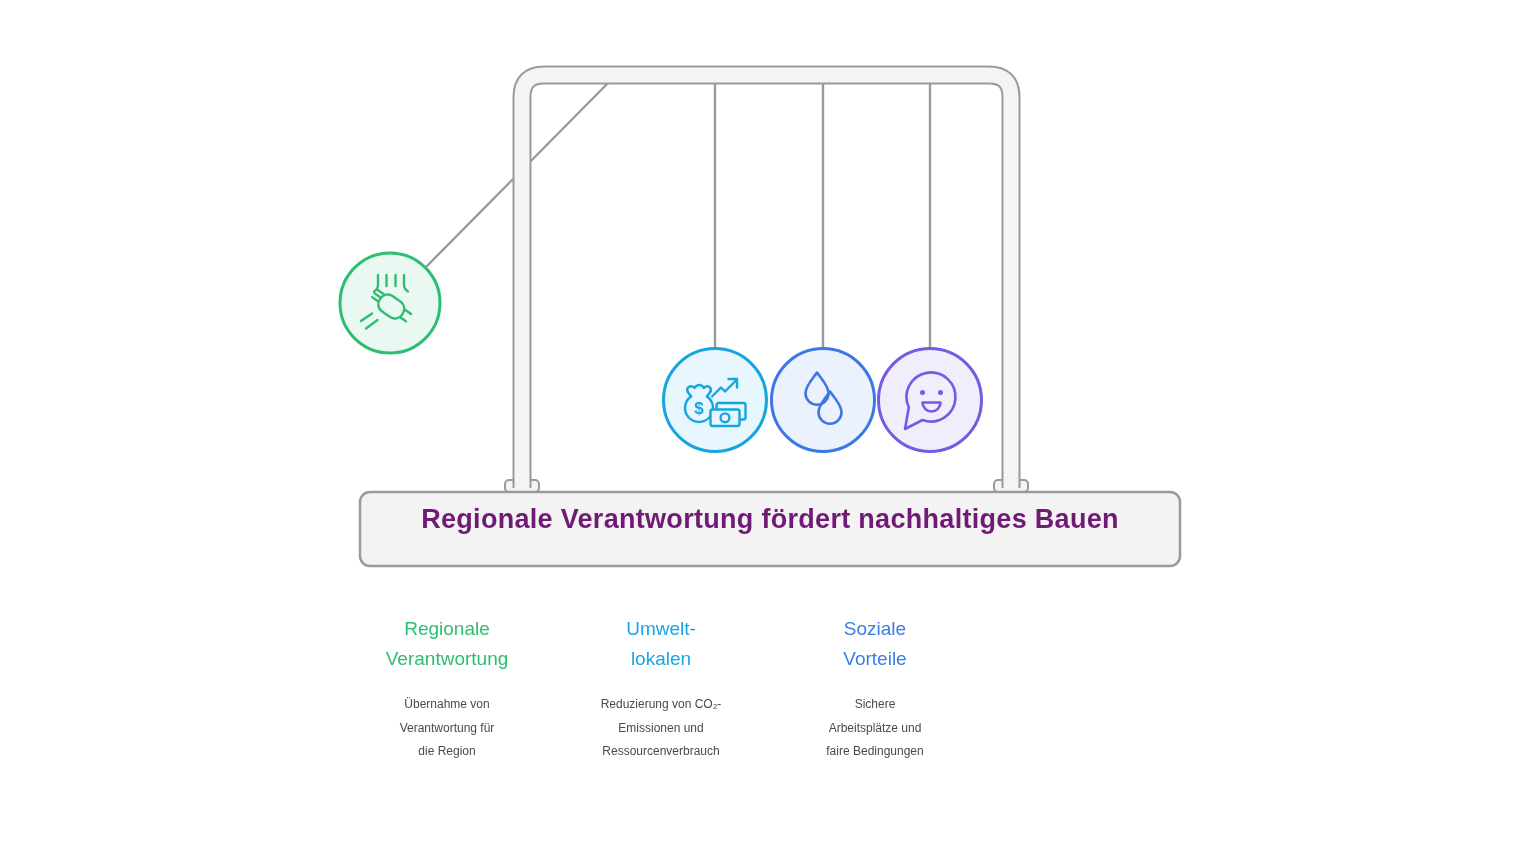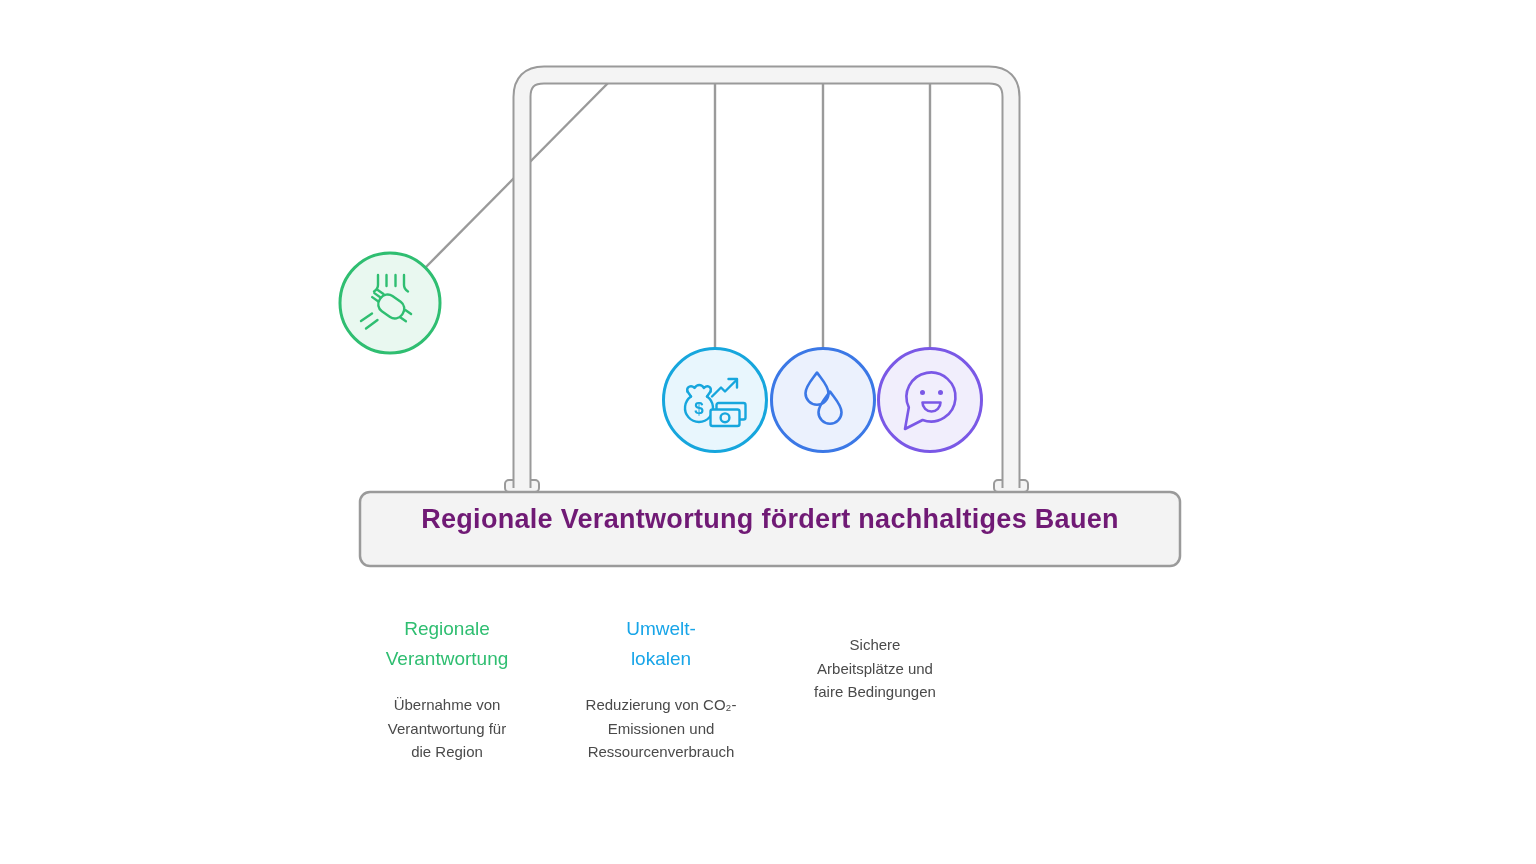--- a/index.html
+++ b/index.html
@@ -25,21 +25,21 @@
 
   .columns{
     position:absolute;left:340px;top:614px;width:856px;
     display:grid;grid-template-columns:repeat(4,1fr);
   }
   .column{text-align:center;}
   .col-title{
     font-size:19px;line-height:30px;font-weight:500;white-space:pre-line;
   }
   .col-desc{
-    margin-top:19px;font-size:15px;line-height:23.5px;color:#4a4a4a;
+    margin-top:19px;font-size:12px;line-height:23.5px;color:#4a4a4a;
     white-space:pre-line;
   }
   .column:nth-child(1) .col-title{color:#2fbe71;}
   .column:nth-child(2) .col-title{color:#18a5e8;}
   .column:nth-child(3) .col-title{color:#3d7ce8;}
   .column:nth-child(4) .col-title{color:#7b57e8;}
 </style>
 </head>
 <body>
 
@@ -132,19 +132,21 @@
 die Region</div>
     </div>
     <div class="column">
       <div class="col-title">Umwelt-
 lokalen</div>
       <div class="col-desc">Reduzierung von CO₂-
 Emissionen und
 Ressourcenverbrauch</div>
     </div>
     <div class="column">
+      <div class="col-title">Soziale
+Vorteile</div>
       <div class="col-desc">Sichere
 Arbeitsplätze und
 faire Bedingungen</div>
     </div>
   </div>
 
 </div>
 
 </body></html>

